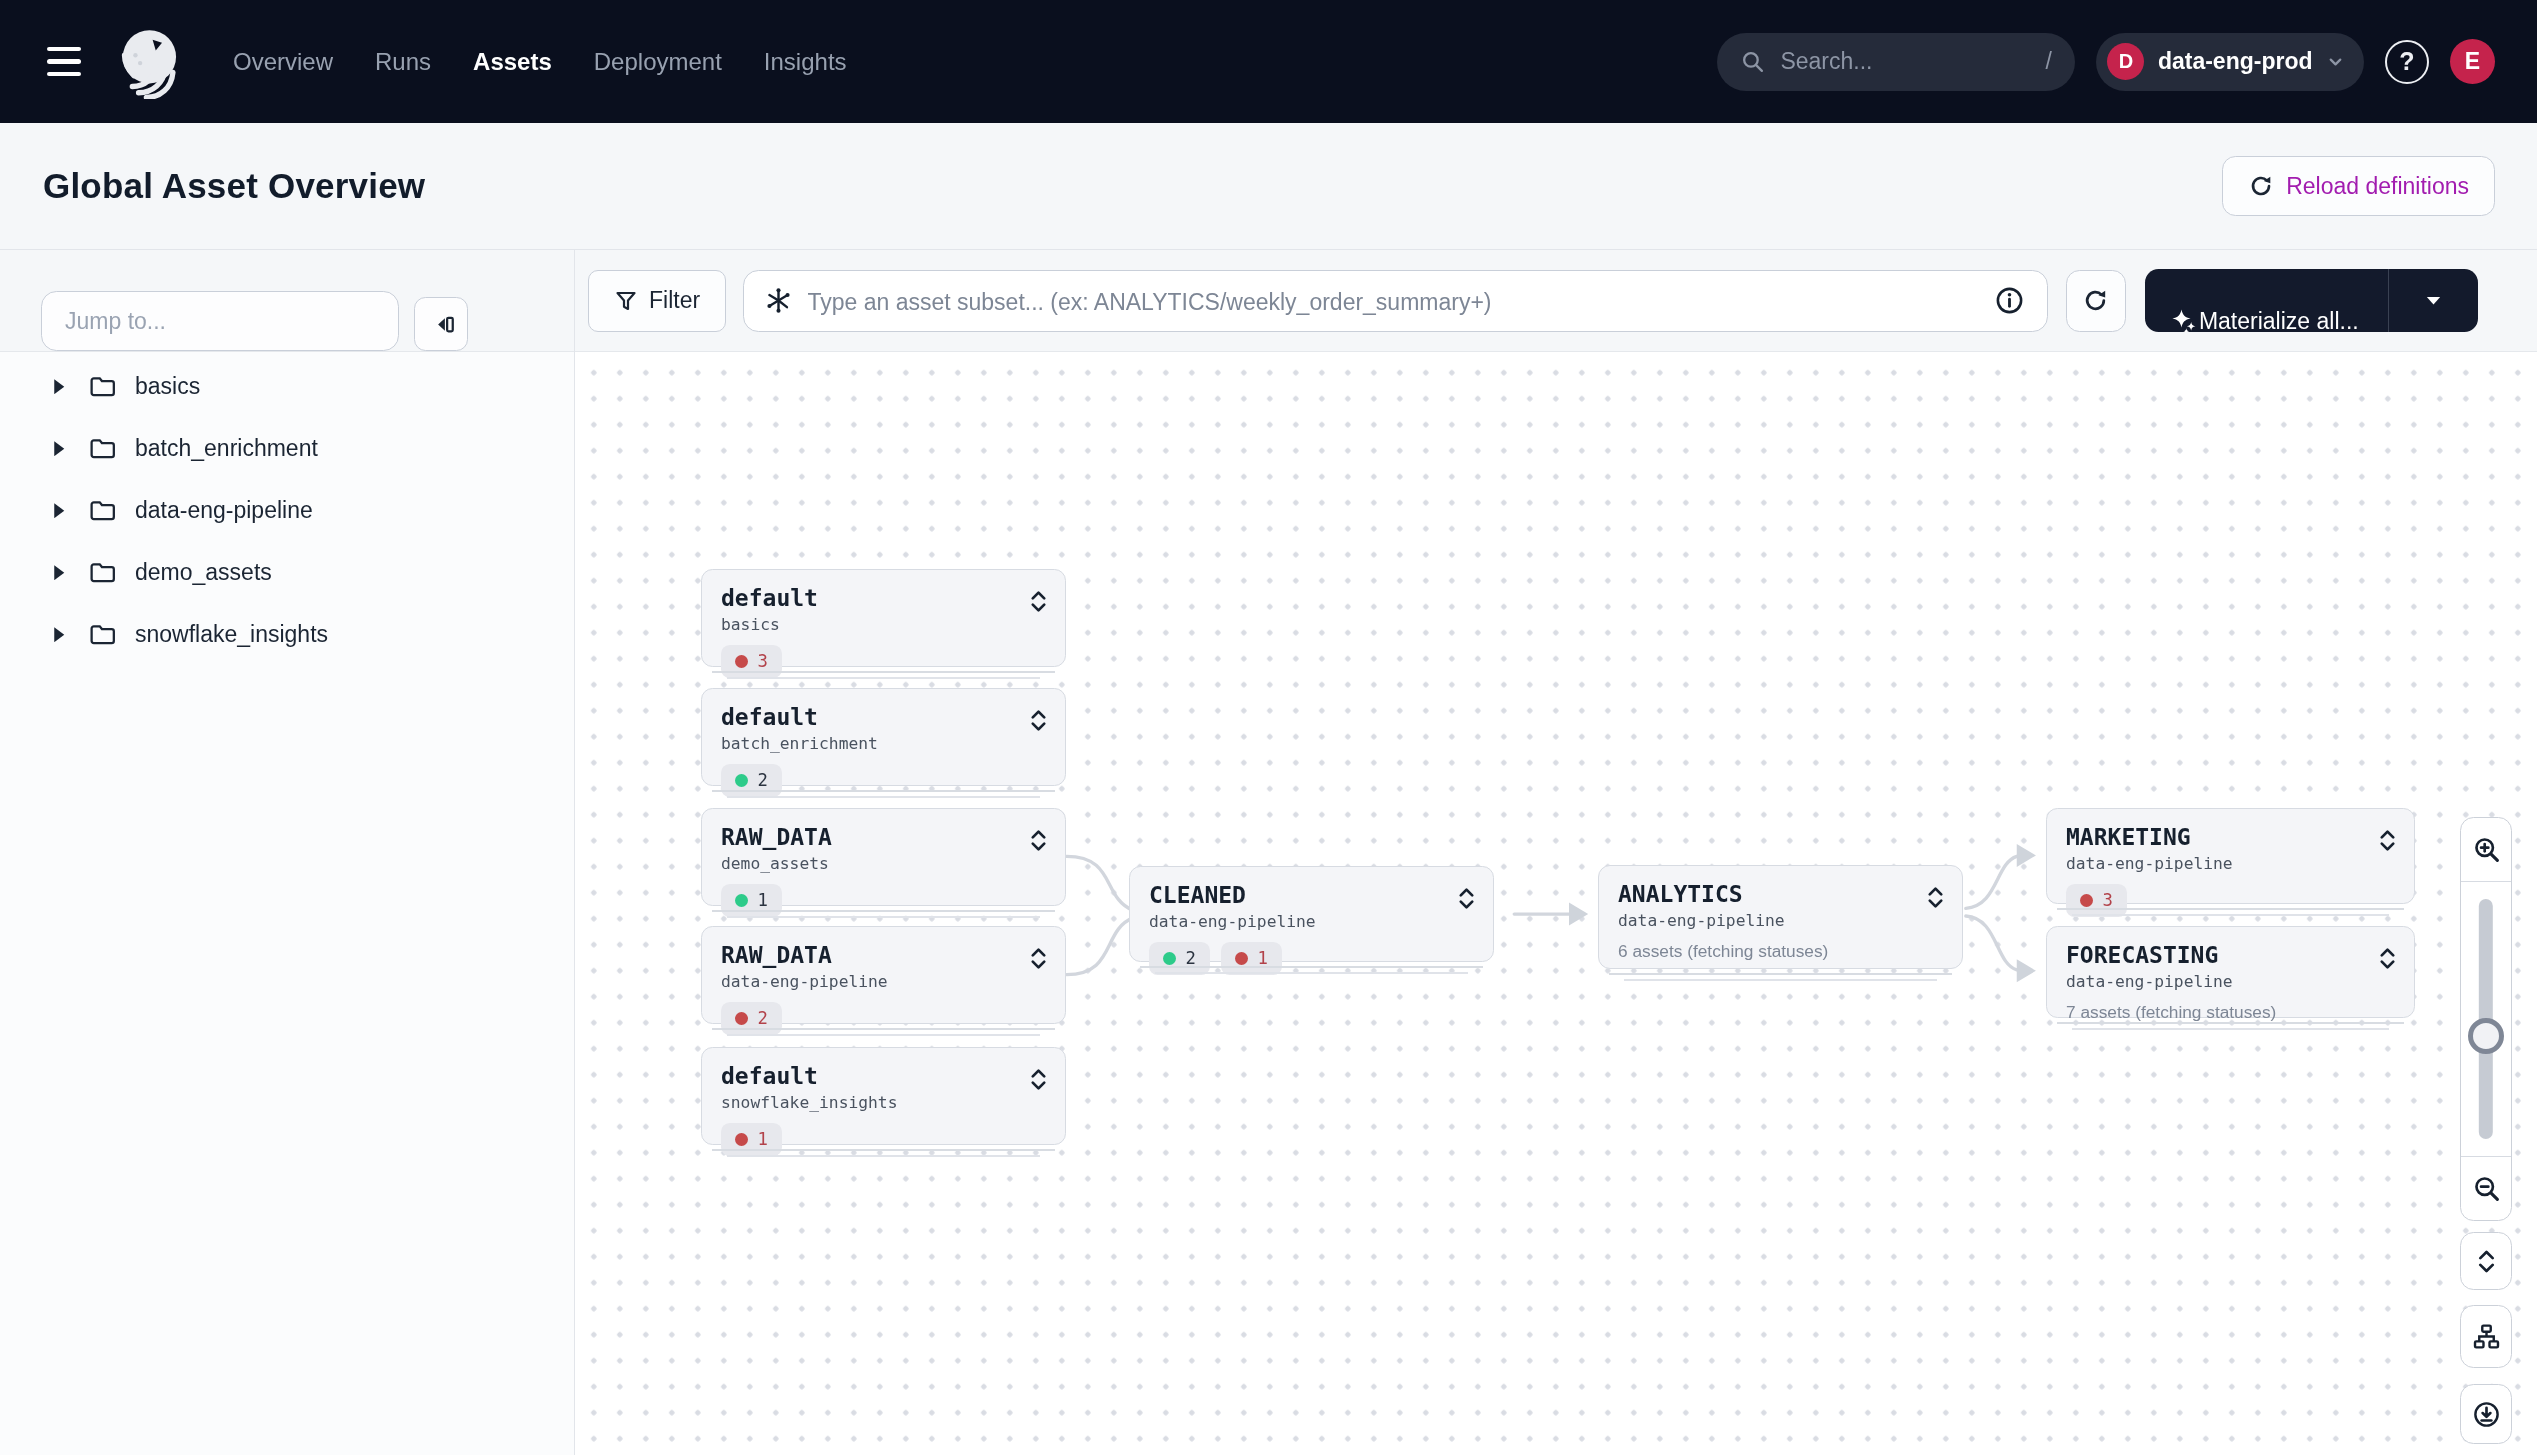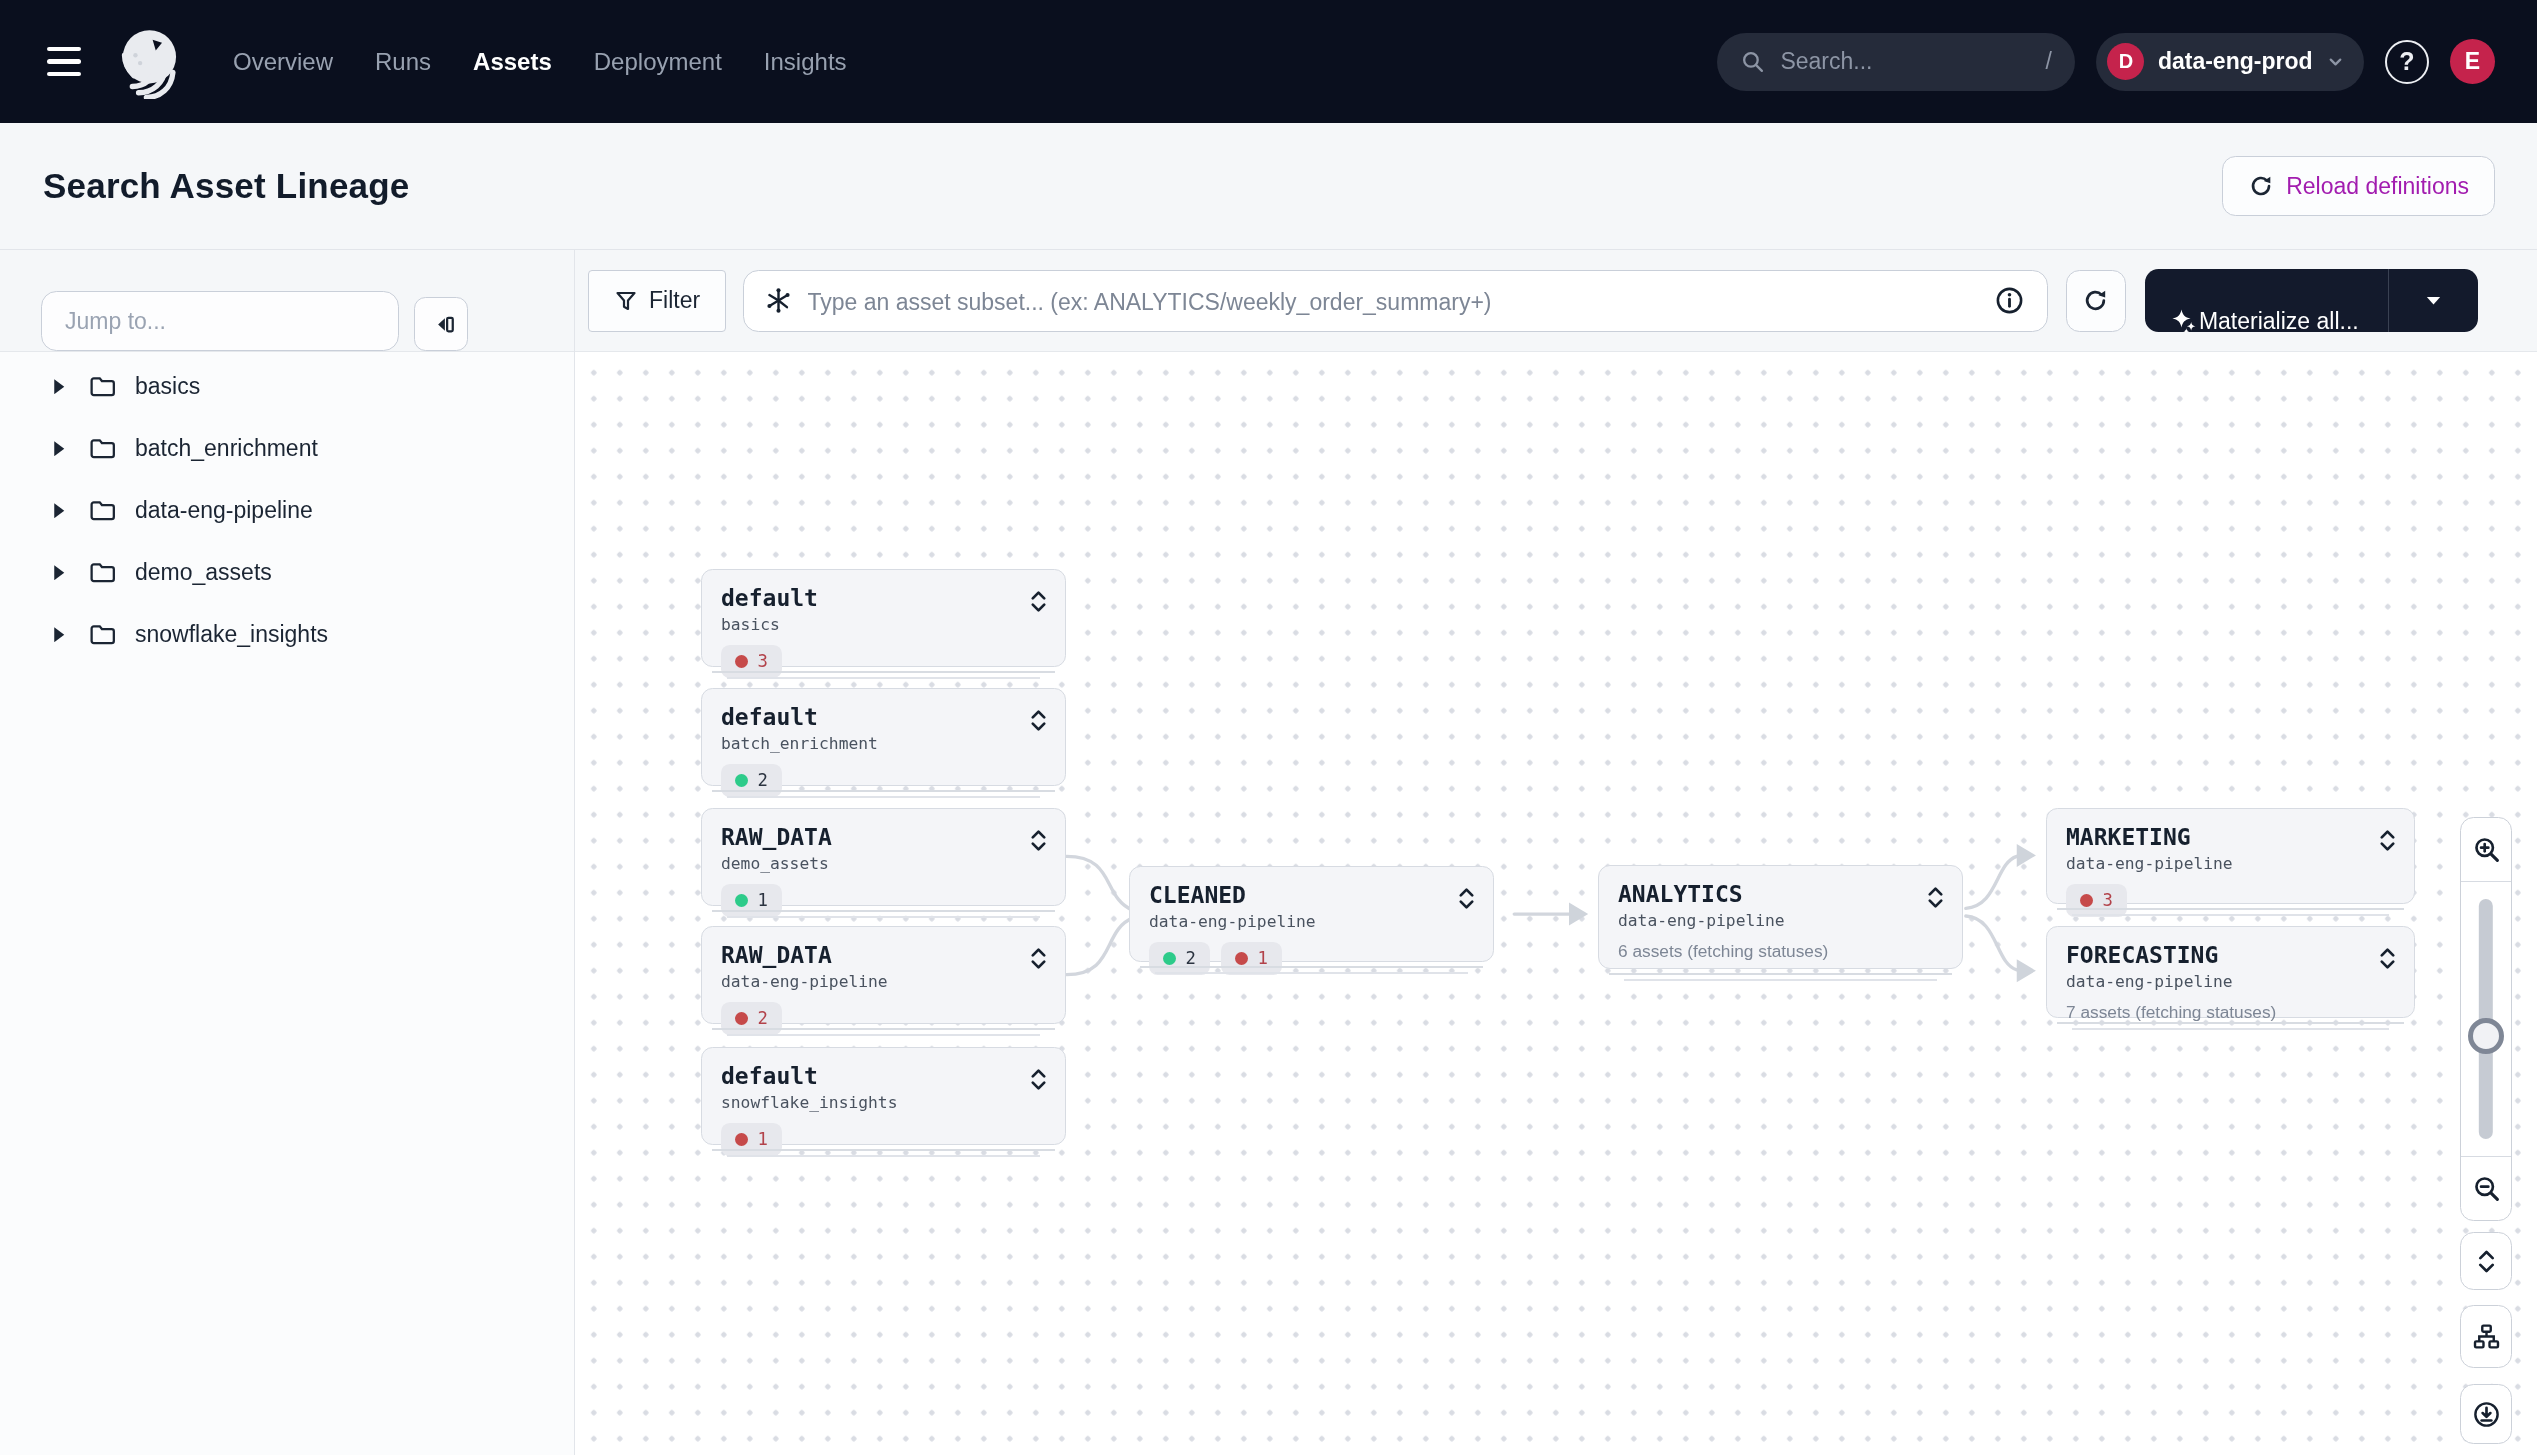--- a/index.html
+++ b/index.html
@@ -41,21 +41,21 @@
   .collapse-btn{width:54px;height:54px;border-radius:11.5px;border:1.9px solid #c9cfd9;background:#fdfdfe;display:flex;align-items:center;justify-content:center;cursor:pointer;}
   .tree{padding-top:3.8px;}
   .tree-row{height:62px;display:flex;align-items:center;padding-left:50px;gap:0;cursor:pointer;}
   .tree-caret{width:19px;display:flex;justify-content:center;margin-right:21px;}
   .tree-folder{margin-right:19px;display:flex;}
   .tree-label{font-size:23px;color:#1b2533;}
 
   
   .main-pane{flex:1;display:flex;flex-direction:column;min-width:0;}
   .graph-toolbar{height:102px;background:#f5f7f9;display:flex;align-items:center;padding:0 26px 0 12.5px;gap:17.3px;border-bottom:1.9px solid #e5e8ec;}
-  .filter-btn{display:flex;align-items:center;gap:11.5px;height:62px;padding:0 25px;border-radius:4px;border:1.9px solid #c9cfd9;background:#fcfdfe;font-size:23px;color:#1b2533;cursor:pointer;font-family:inherit;}
+  .filter-btn{display:flex;align-items:center;gap:11.5px;height:62px;padding:0 25px;border-radius:10px;border:1.9px solid #c9cfd9;background:#fcfdfe;font-size:23px;color:#1b2533;cursor:pointer;font-family:inherit;}
   .subset-box{position:relative;flex:0 0 auto;width:1305px;height:62px;}
   .subset-box input{width:100%;height:100%;border-radius:15.4px;border:1.9px solid #c9cfd9;background:#ffffff;padding:4px 69px 0 63px;font-size:23px;color:#1b2533;outline:none;font-family:inherit;}
   .subset-box input::placeholder{color:#7d8695;}
   .subset-lead{position:absolute;left:21px;top:16.3px;}
   .subset-info{position:absolute;right:23px;top:15.4px;background:none;border:none;padding:0;cursor:pointer;display:flex;}
   .refresh-btn{width:60px;height:62px;border-radius:13.5px;border:1.9px solid #c9cfd9;background:#fcfdfe;display:flex;align-items:center;justify-content:center;cursor:pointer;}
   .materialize{display:flex;align-items:stretch;height:63px;border-radius:13.5px;background:#131a2c;overflow:hidden;margin-left:1.9px;}
   .materialize-main{display:flex;align-items:center;gap:0;padding:0 29px 0 25px;background:none;border:none;color:#fff;font-size:23px;cursor:pointer;font-family:Liberation Sans, sans-serif;margin-top:42px;}
   .materialize-caret{width:90px;display:flex;align-items:center;justify-content:center;background:none;border:none;border-left:1.9px solid #3a4152;cursor:pointer;}
 
@@ -151,21 +151,21 @@
         <span>?</span>
       </button>
 
       <div class="avatar">
         <span>E</span>
       </div>
     </div>
   </header>
 
   <div class="page-header">
-    <h1 class="page-title" style="margin:0;">Search Asset Lineage</h1>
+    <h1 class="page-title" style="margin:0;">Global Asset Overview</h1>
     <button class="reload-btn">
       <svg width="26" height="26" viewBox="0 0 24 24">
         <path d="M19.4 12a7.4 7.4 0 1 1-2.1-5.2" fill="none" stroke="#1b2533" stroke-width="2.4" stroke-linecap="round"></path>
         <polygon points="20.6,3.4 20.6,9.4 14.6,7.4" fill="#1b2533"></polygon>
       </svg>
       <span>Reload definitions</span>
     </button>
   </div>
 
   <div class="content">

